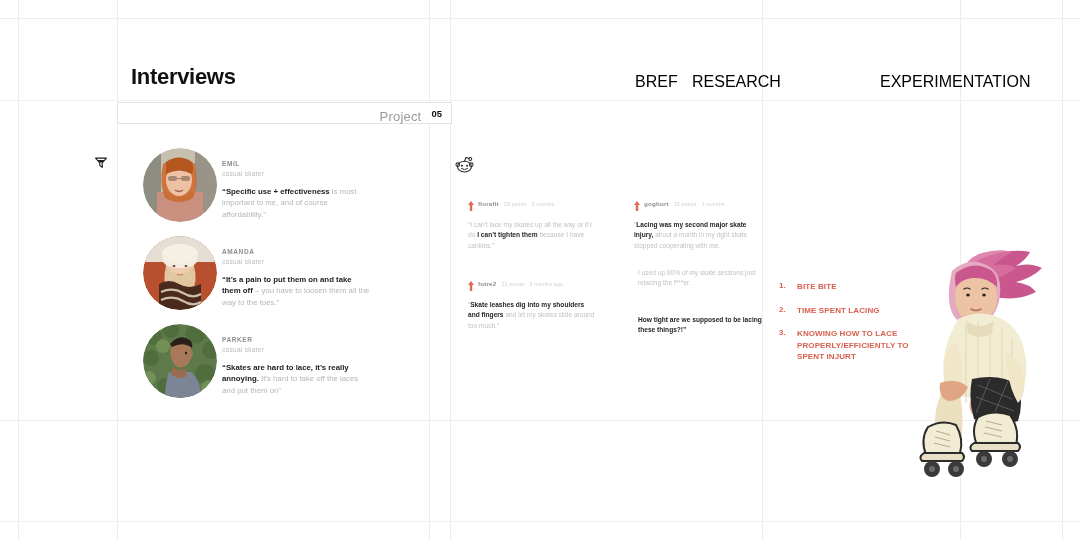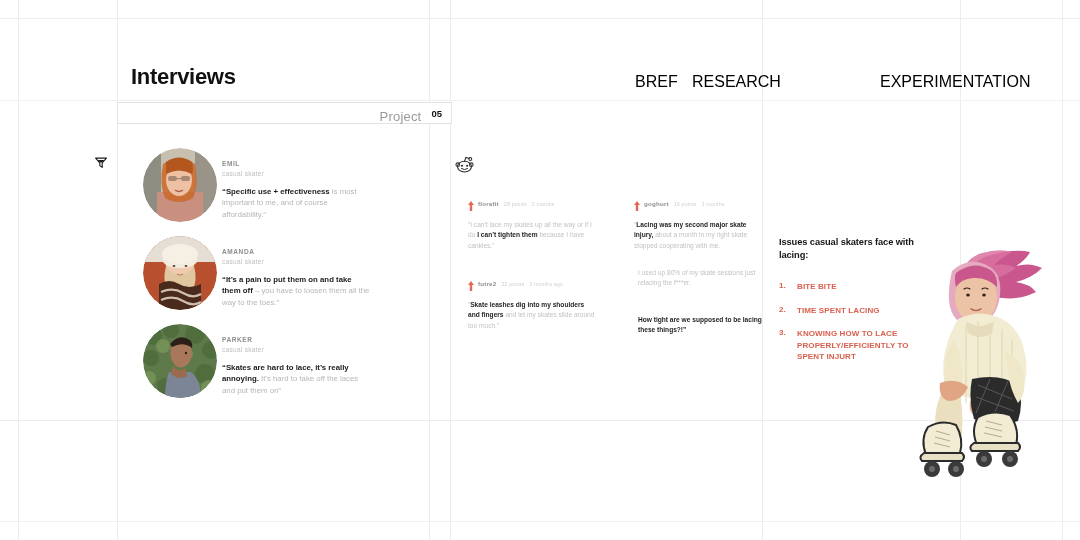--- a/index.html
+++ b/index.html
@@ -298,21 +298,20 @@
   </div>
 
   <div class="rc rcD">
     <div class="rc-body">I used up 80% of my skate sessions just relacing the f***er.</div>
   </div>
   <div class="rc rcE">
     <div class="rc-body strong">How tight are we supposed to be lacing these things?!”</div>
   </div>
 
 
-  <div id="issues-title">Issues casual skaters face with lacing:</div>
   <div id="issues-list">
     <div class="issue">
       <span class="issue-num">1.</span>
       <span class="issue-text">BITE BITE</span>
     </div>
     <div class="issue">
       <span class="issue-num">2.</span>
       <span class="issue-text">TIME SPENT LACING</span>
     </div>
     <div class="issue">

